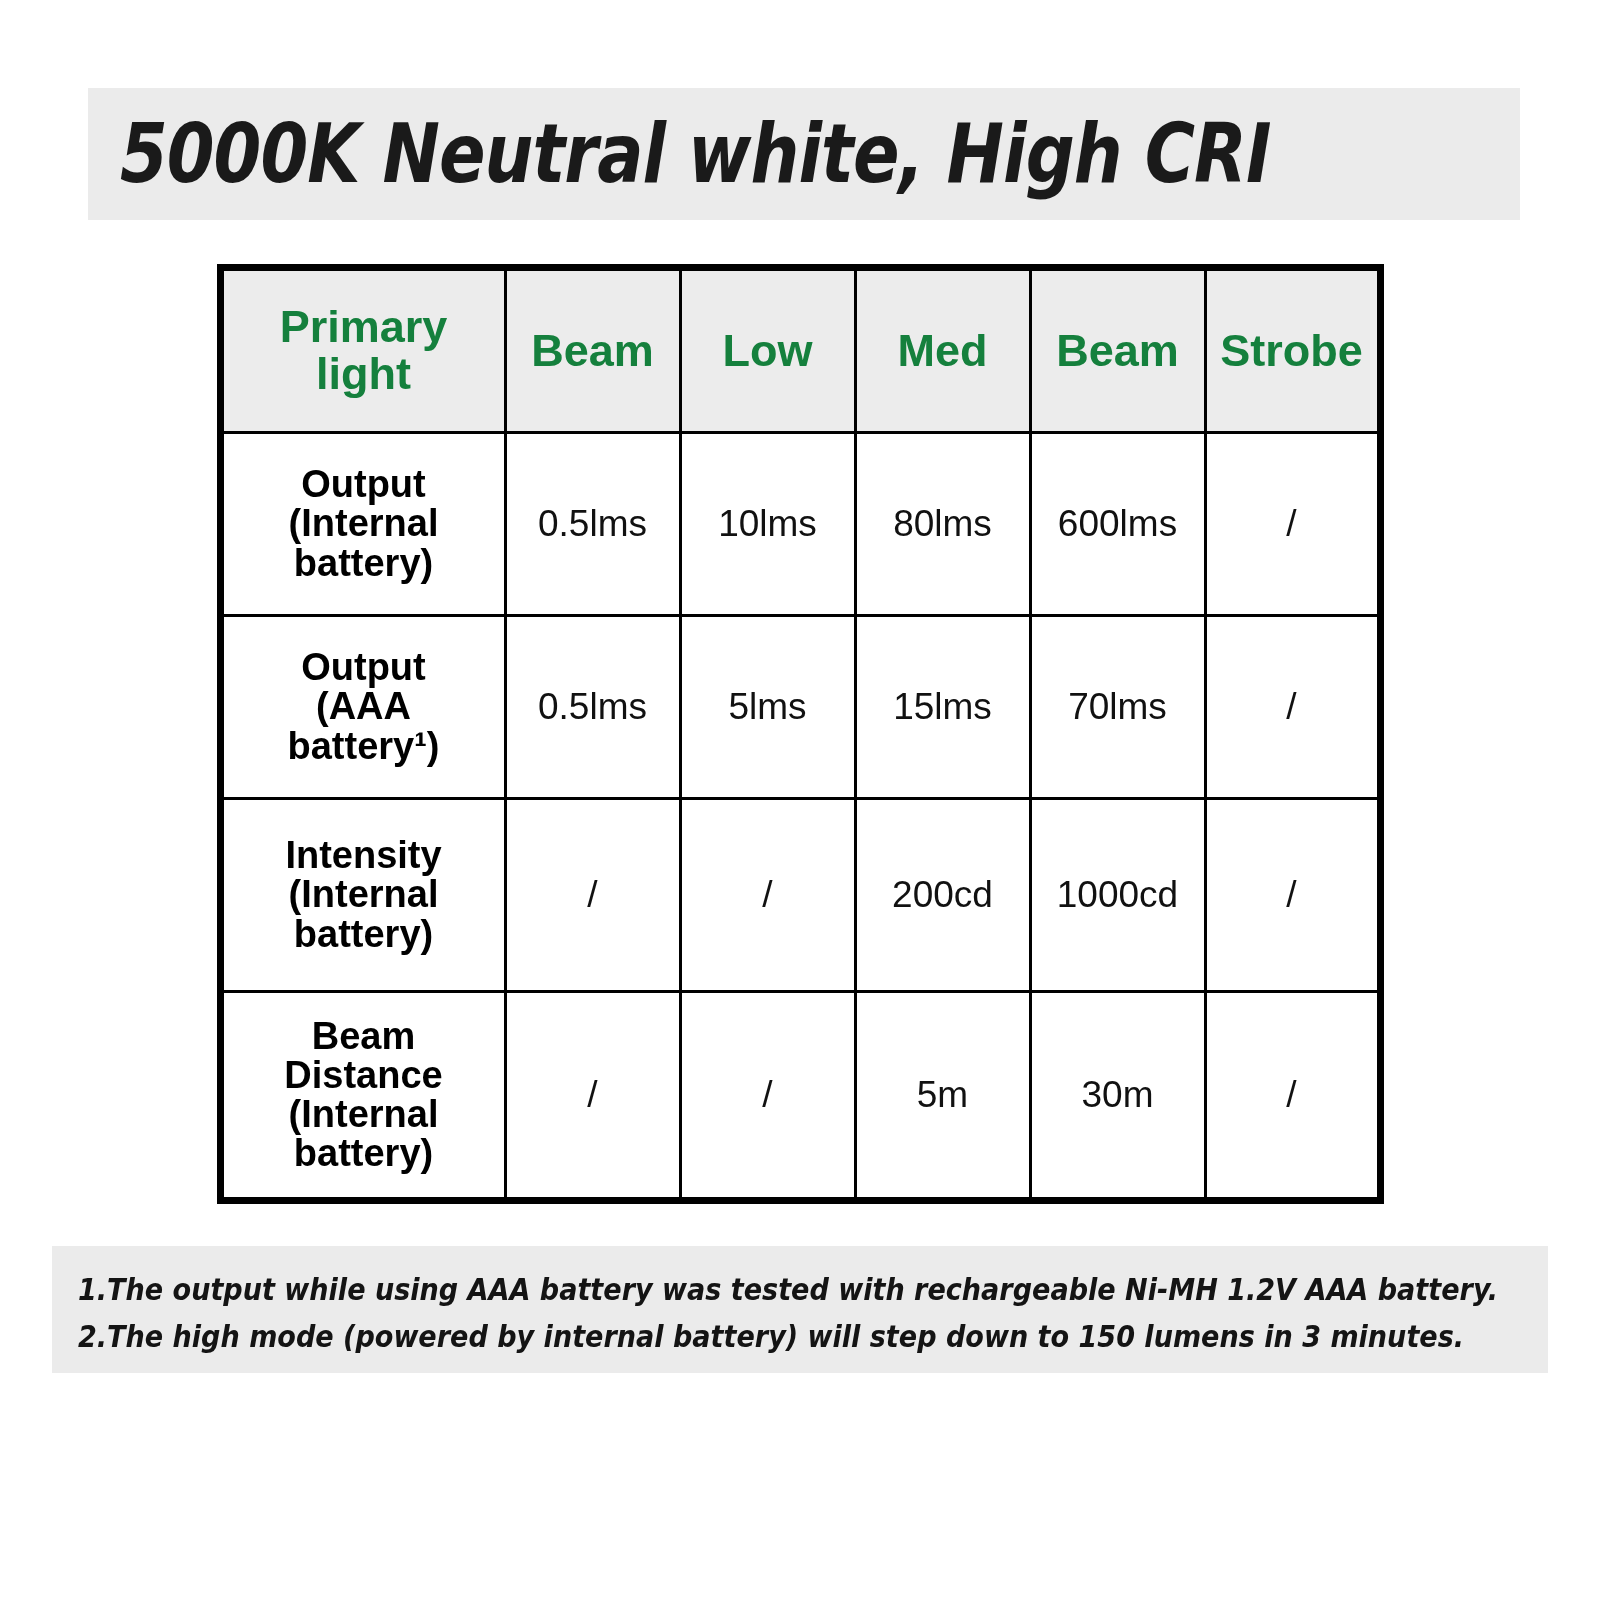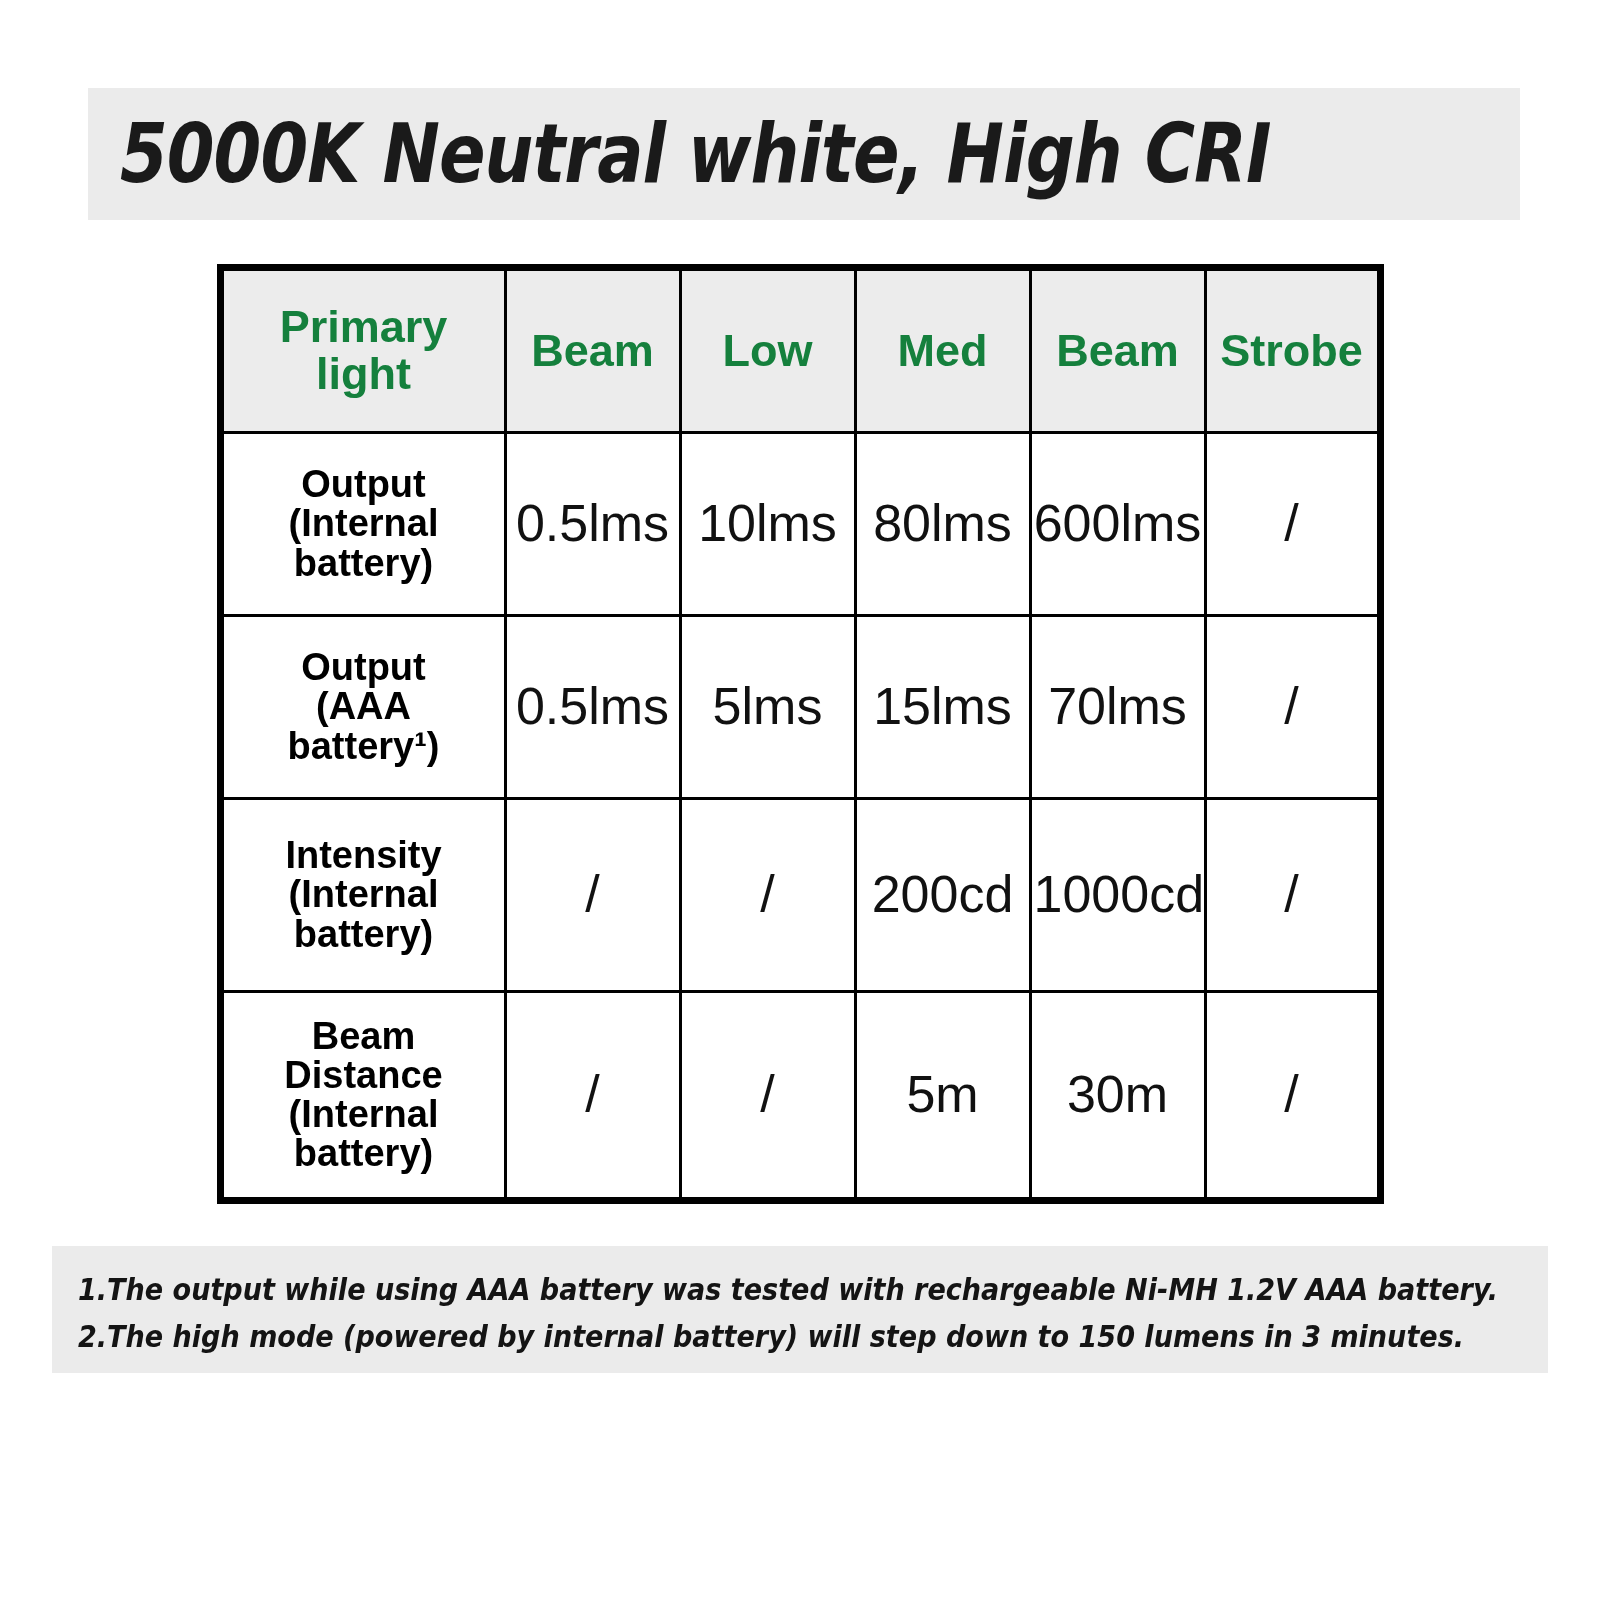--- a/index.html
+++ b/index.html
@@ -86,21 +86,21 @@
 
   tbody tr { }
   tbody td.rowlabel {
     font-size: 38px;
     font-weight: 700;
     line-height: 1.03;
     color: #000000;
     padding: 4px 6px;
   }
   tbody td.value {
-    font-size: 52px;
+    font-size: 37px;
     font-weight: 400;
     line-height: 1.06;
     color: #111111;
   }
   tbody tr.r1 td { height: 172px; }
   tbody tr.r2 td { height: 172px; }
   tbody tr.r3 td { height: 180px; }
   tbody tr.r4 td { height: 182px; }
   tbody tr.r5 td { height: 196px; }
 

